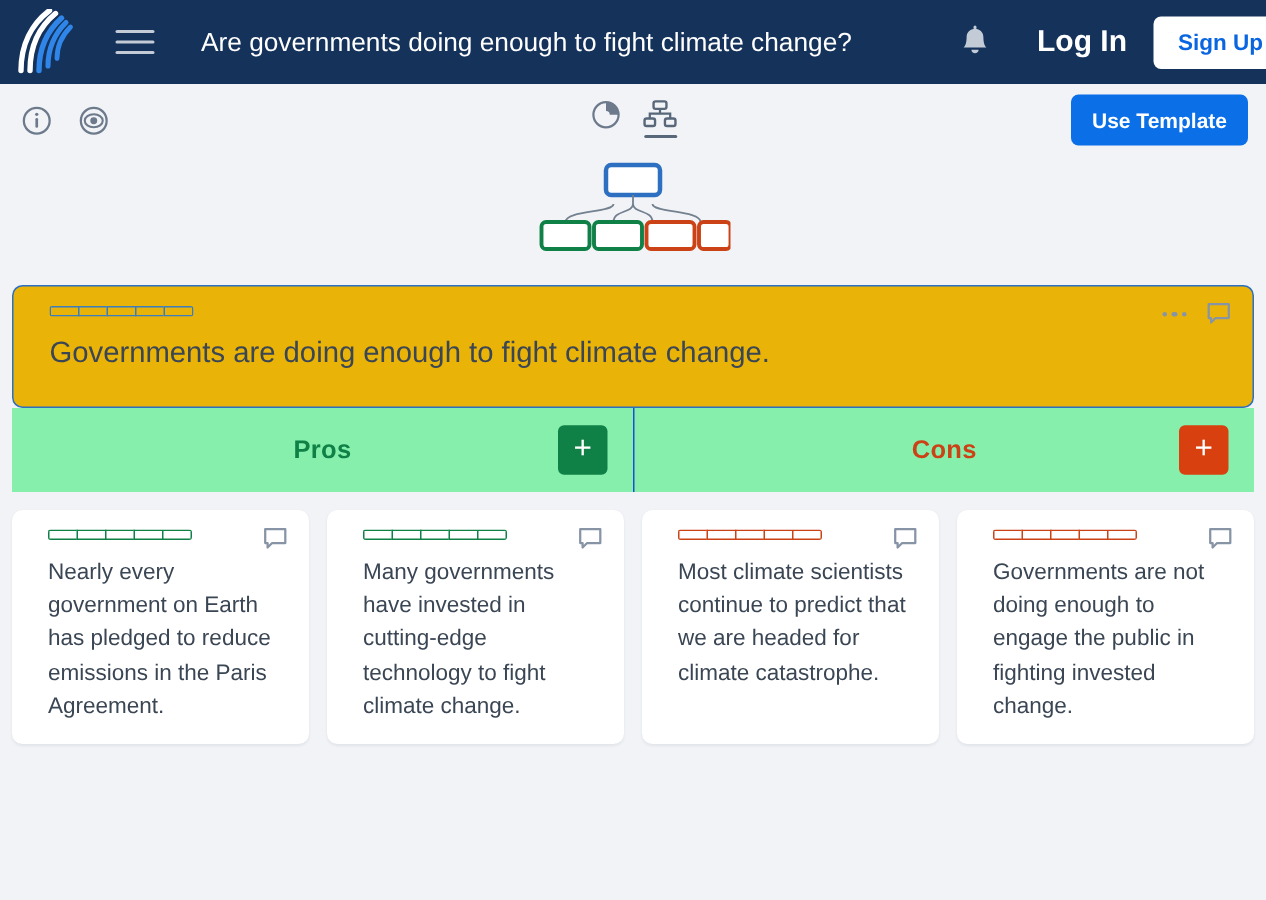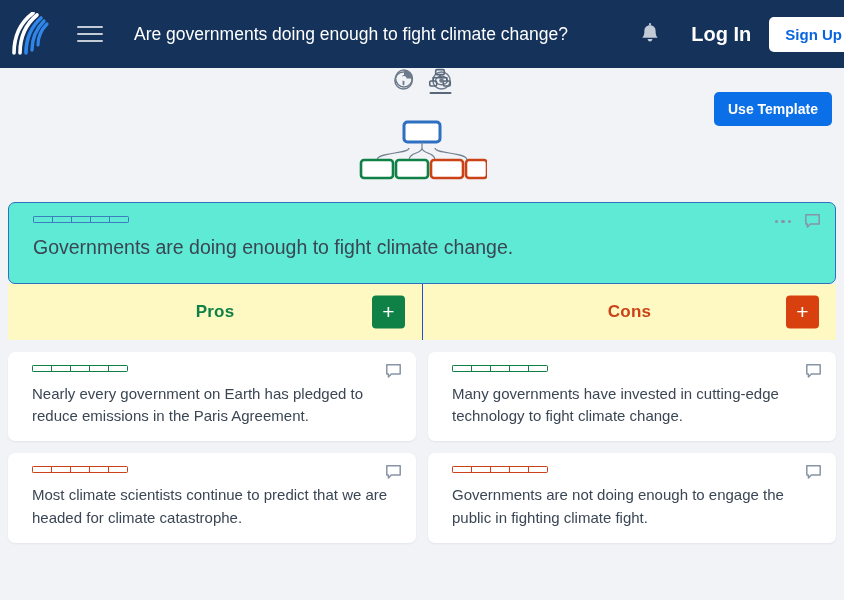--- a/index.html
+++ b/index.html
@@ -12,21 +12,21 @@
 
   body {
     font-family: "Liberation Sans", sans-serif;
     background: #f1f3f6;
     color: #323f4b;
     -webkit-font-smoothing: antialiased;
   }
 
   
   .topnav {
-    height: 68px;
+    height: 56px;
     background: #14325a;
     display: flex;
     align-items: center;
     padding: 0 0 0 8px;
     position: relative;
   }
 
   .logo {
     width: 46px;
     height: 46px;
@@ -108,21 +108,20 @@
   }
 
   
   .toolbar {
     height: 48px;
     background: #f1f3f6;
     display: flex;
     align-items: center;
     position: relative;
     padding: 0 12px;
-    flex-direction: column;
   }
 
   .toolbar-left {
     display: flex;
     align-items: center;
     gap: 14px;
   }
 
   .tb-icon {
     width: 24px;
@@ -182,21 +181,21 @@
     background: #f1f3f6;
     display: flex;
     align-items: center;
     justify-content: center;
     padding-bottom: 4px;
   }
 
   
   .claim-card {
     margin: 12px 8px 0 8px;
-    background: #5eead4;
+    background: #eab308;
     border: 1px solid #2d6fc0;
     border-radius: 7px;
     height: 82px;
     padding: 13px 16px 0 24px;
     position: relative;
   }
 
   .rating-bar {
     display: flex;
     width: 96px;
@@ -245,21 +244,21 @@
     height: 3.5px;
     border-radius: 50%;
     background: #8794a6;
   }
 
   .bubble-btn { cursor: pointer; display: flex; }
 
   
   .pc-header {
     display: flex;
-    background: #fef9c3;
+    background: #86efac;
     margin: 0 8px;
     height: 56px;
   }
   .pc-col {
     flex: 1 1 50%;
     display: flex;
     align-items: center;
     justify-content: center;
     position: relative;
   }
@@ -291,21 +290,21 @@
     justify-content: center;
     cursor: pointer;
     padding-bottom: 2px;
   }
   .add-btn.pros { background: #0f8046; }
   .add-btn.cons { background: #d9400f; }
 
   
   .arg-grid {
     display: grid;
-    grid-template-columns: 1fr 1fr;
+    grid-template-columns: 1fr 1fr 1fr 1fr;
     column-gap: 12px;
     row-gap: 12px;
     padding: 12px 8px 0 8px;
   }
 
   .arg-card {
     background: #ffffff;
     border-radius: 7px;
     min-height: 88px;
     padding: 13px 16px 14px 24px;
@@ -523,16 +522,16 @@
       <span class="seg"></span>
       <span class="seg"></span>
       <span class="seg"></span>
       <span class="seg"></span>
     </div>
     <div class="arg-bubble">
       <svg width="17" height="17" viewBox="0 0 17 17" aria-hidden="true">
         <path d="M1.8 1.8 h13.4 v9.2 h-8.8 l-3 3 v-3 h-1.6 z" fill="none" stroke="#8794a6" stroke-width="1.5" stroke-linejoin="round"></path>
       </svg>
     </div>
-    <div class="arg-text">Governments are not doing enough to engage the public in fighting climate fight.</div>
+    <div class="arg-text">Governments are not doing enough to engage the public in fighting invested change.</div>
   </div>
 
 </div>
 
 </body></html>

